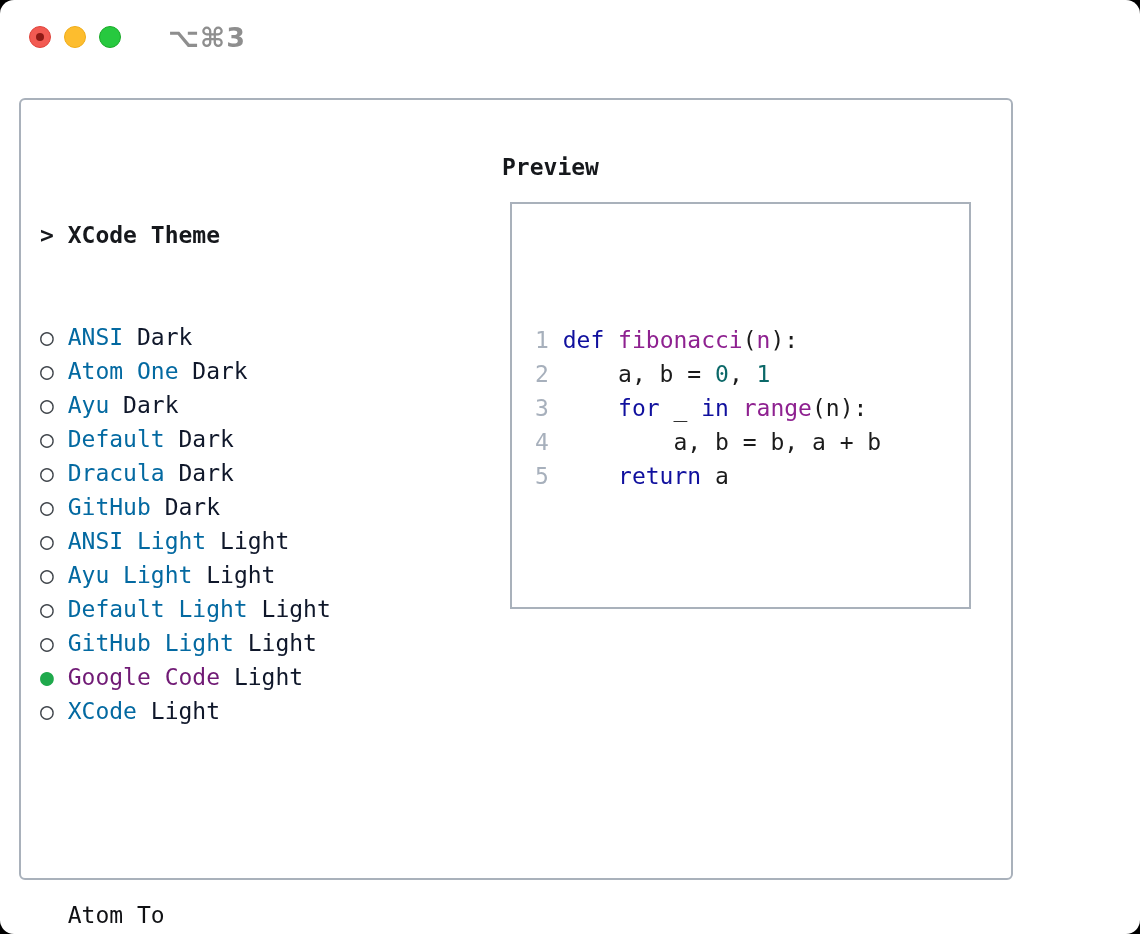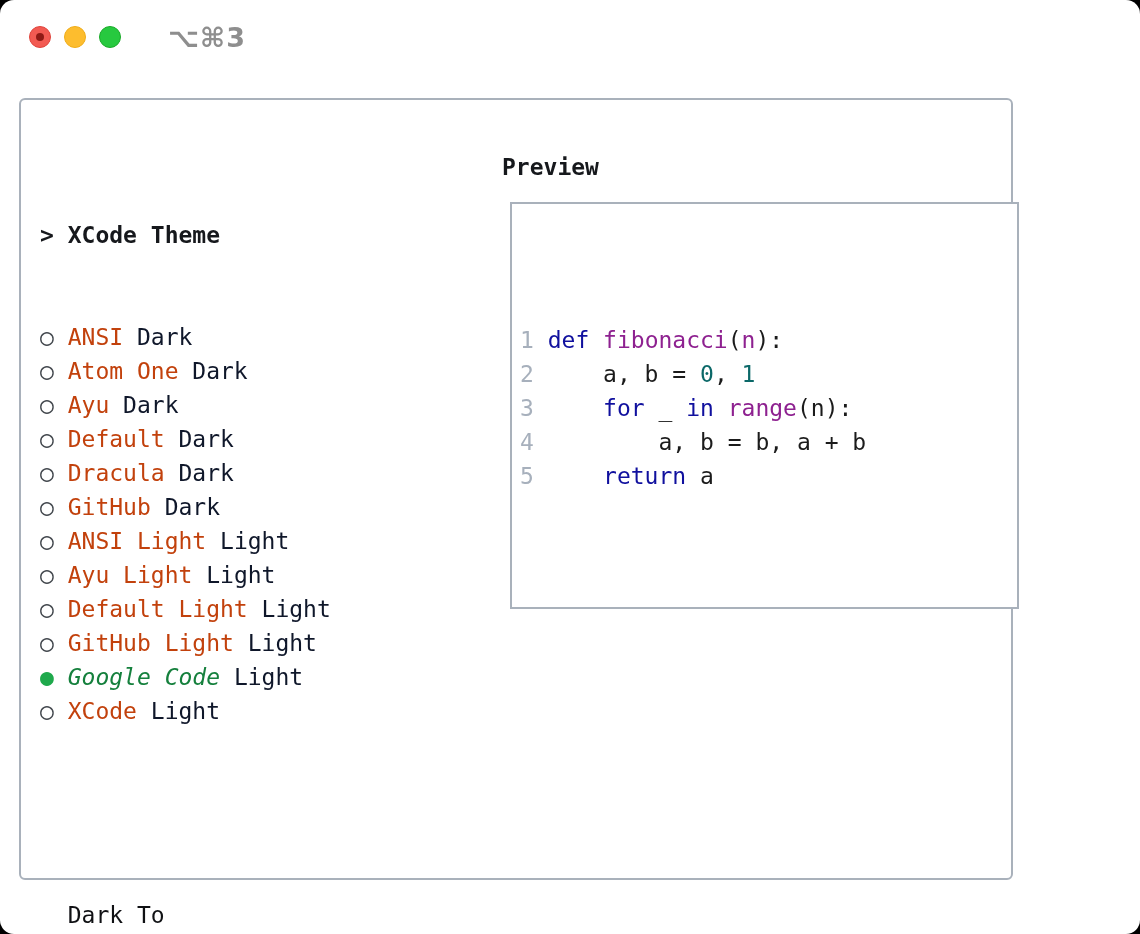--- a/index.html
+++ b/index.html
@@ -31,30 +31,30 @@
     box-sizing:border-box;border:2px solid #a9b1bb;border-radius:6px;background:#fff;
   }
   .mono{font-size:23px;line-height:34px;white-space:pre;}
   
   .menu-col{position:absolute;left:19px;top:50px;}
   .row{height:34px;}
   .prompt{color:#16181c;font-weight:bold;}
   .menu-title{color:#16181c;font-weight:bold;}
   .mk{color:#44494f;}
   .mk.sel{color:#1fa94c;}
-  .nm{color:#c2410c;}
-  .nm.sel{color:#15803d;font-style:italic;}
+  .nm{color:#0369a1;}
+  .nm.sel{color:#701a75;}
   .vt{color:#0f172a;}
   .apply-hdr{color:#101114;}
   
   .preview-title{position:absolute;left:481px;top:50px;color:#16181c;font-weight:bold;}
   .preview-box{
-    position:absolute;left:489px;top:102px;width:509px;height:407px;
+    position:absolute;left:489px;top:102px;width:461px;height:407px;
     box-sizing:border-box;border:2px solid #a9b1bb;background:#fff;
-    padding:51px 0 0 8px;overflow:hidden;
+    padding:51px 0 0 23px;overflow:hidden;
   }
   .cl{height:34px;}
   .ln{display:inline-block;width:2ch;color:#a7b0bc;}
   .blank{height:34px;}
   
   .kw{color:#10109e;}
   .fn{color:#8e2190;}
   .lit{color:#0b6868;}
   .pl{color:#1b1b1b;}
 </style>
@@ -69,21 +69,21 @@
     <span class="light green"></span>
     <span class="win-title">⌥⌘3</span>
   </div>
 
   <div class="panel">
 
     <div class="menu-col mono">
       <div class="row"><span class="prompt">&gt;</span><span class="menu-title"> XCode Theme</span></div>
       <div id="theme-list"><div class="row"><span class="mk">○</span><span class="nm"> ANSI</span><span class="vt"> Dark</span></div><div class="row"><span class="mk">○</span><span class="nm"> Atom One</span><span class="vt"> Dark</span></div><div class="row"><span class="mk">○</span><span class="nm"> Ayu</span><span class="vt"> Dark</span></div><div class="row"><span class="mk">○</span><span class="nm"> Default</span><span class="vt"> Dark</span></div><div class="row"><span class="mk">○</span><span class="nm"> Dracula</span><span class="vt"> Dark</span></div><div class="row"><span class="mk">○</span><span class="nm"> GitHub</span><span class="vt"> Dark</span></div><div class="row"><span class="mk">○</span><span class="nm"> ANSI Light</span><span class="vt"> Light</span></div><div class="row"><span class="mk">○</span><span class="nm"> Ayu Light</span><span class="vt"> Light</span></div><div class="row"><span class="mk">○</span><span class="nm"> Default Light</span><span class="vt"> Light</span></div><div class="row"><span class="mk">○</span><span class="nm"> GitHub Light</span><span class="vt"> Light</span></div><div class="row"><span class="mk sel">●</span><span class="nm sel"> Google Code</span><span class="vt"> Light</span></div><div class="row"><span class="mk">○</span><span class="nm"> XCode</span><span class="vt"> Light</span></div></div>
       <div class="row blank"> </div>
-      <div class="row apply-hdr">  Dark To</div>
+      <div class="row apply-hdr">  Atom To</div>
       
       
       
       
     </div>
 
     <div class="preview-title mono">Preview</div>
 
     <div class="preview-box mono">
       <div id="code-lines"><div class="cl"><span class="ln">1</span><span class="kw">def</span><span class="pl"> </span><span class="fn">fibonacci</span><span class="pl">(</span><span class="fn">n</span><span class="pl">):</span></div><div class="cl"><span class="ln">2</span><span class="pl">    a, b = </span><span class="lit">0</span><span class="pl">, </span><span class="lit">1</span></div><div class="cl"><span class="ln">3</span><span class="pl">    </span><span class="kw">for</span><span class="pl"> _ </span><span class="kw">in</span><span class="pl"> </span><span class="fn">range</span><span class="pl">(n):</span></div><div class="cl"><span class="ln">4</span><span class="pl">        a, b = b, a + b</span></div><div class="cl"><span class="ln">5</span><span class="pl">    </span><span class="kw">return</span><span class="pl"> a</span></div></div>

